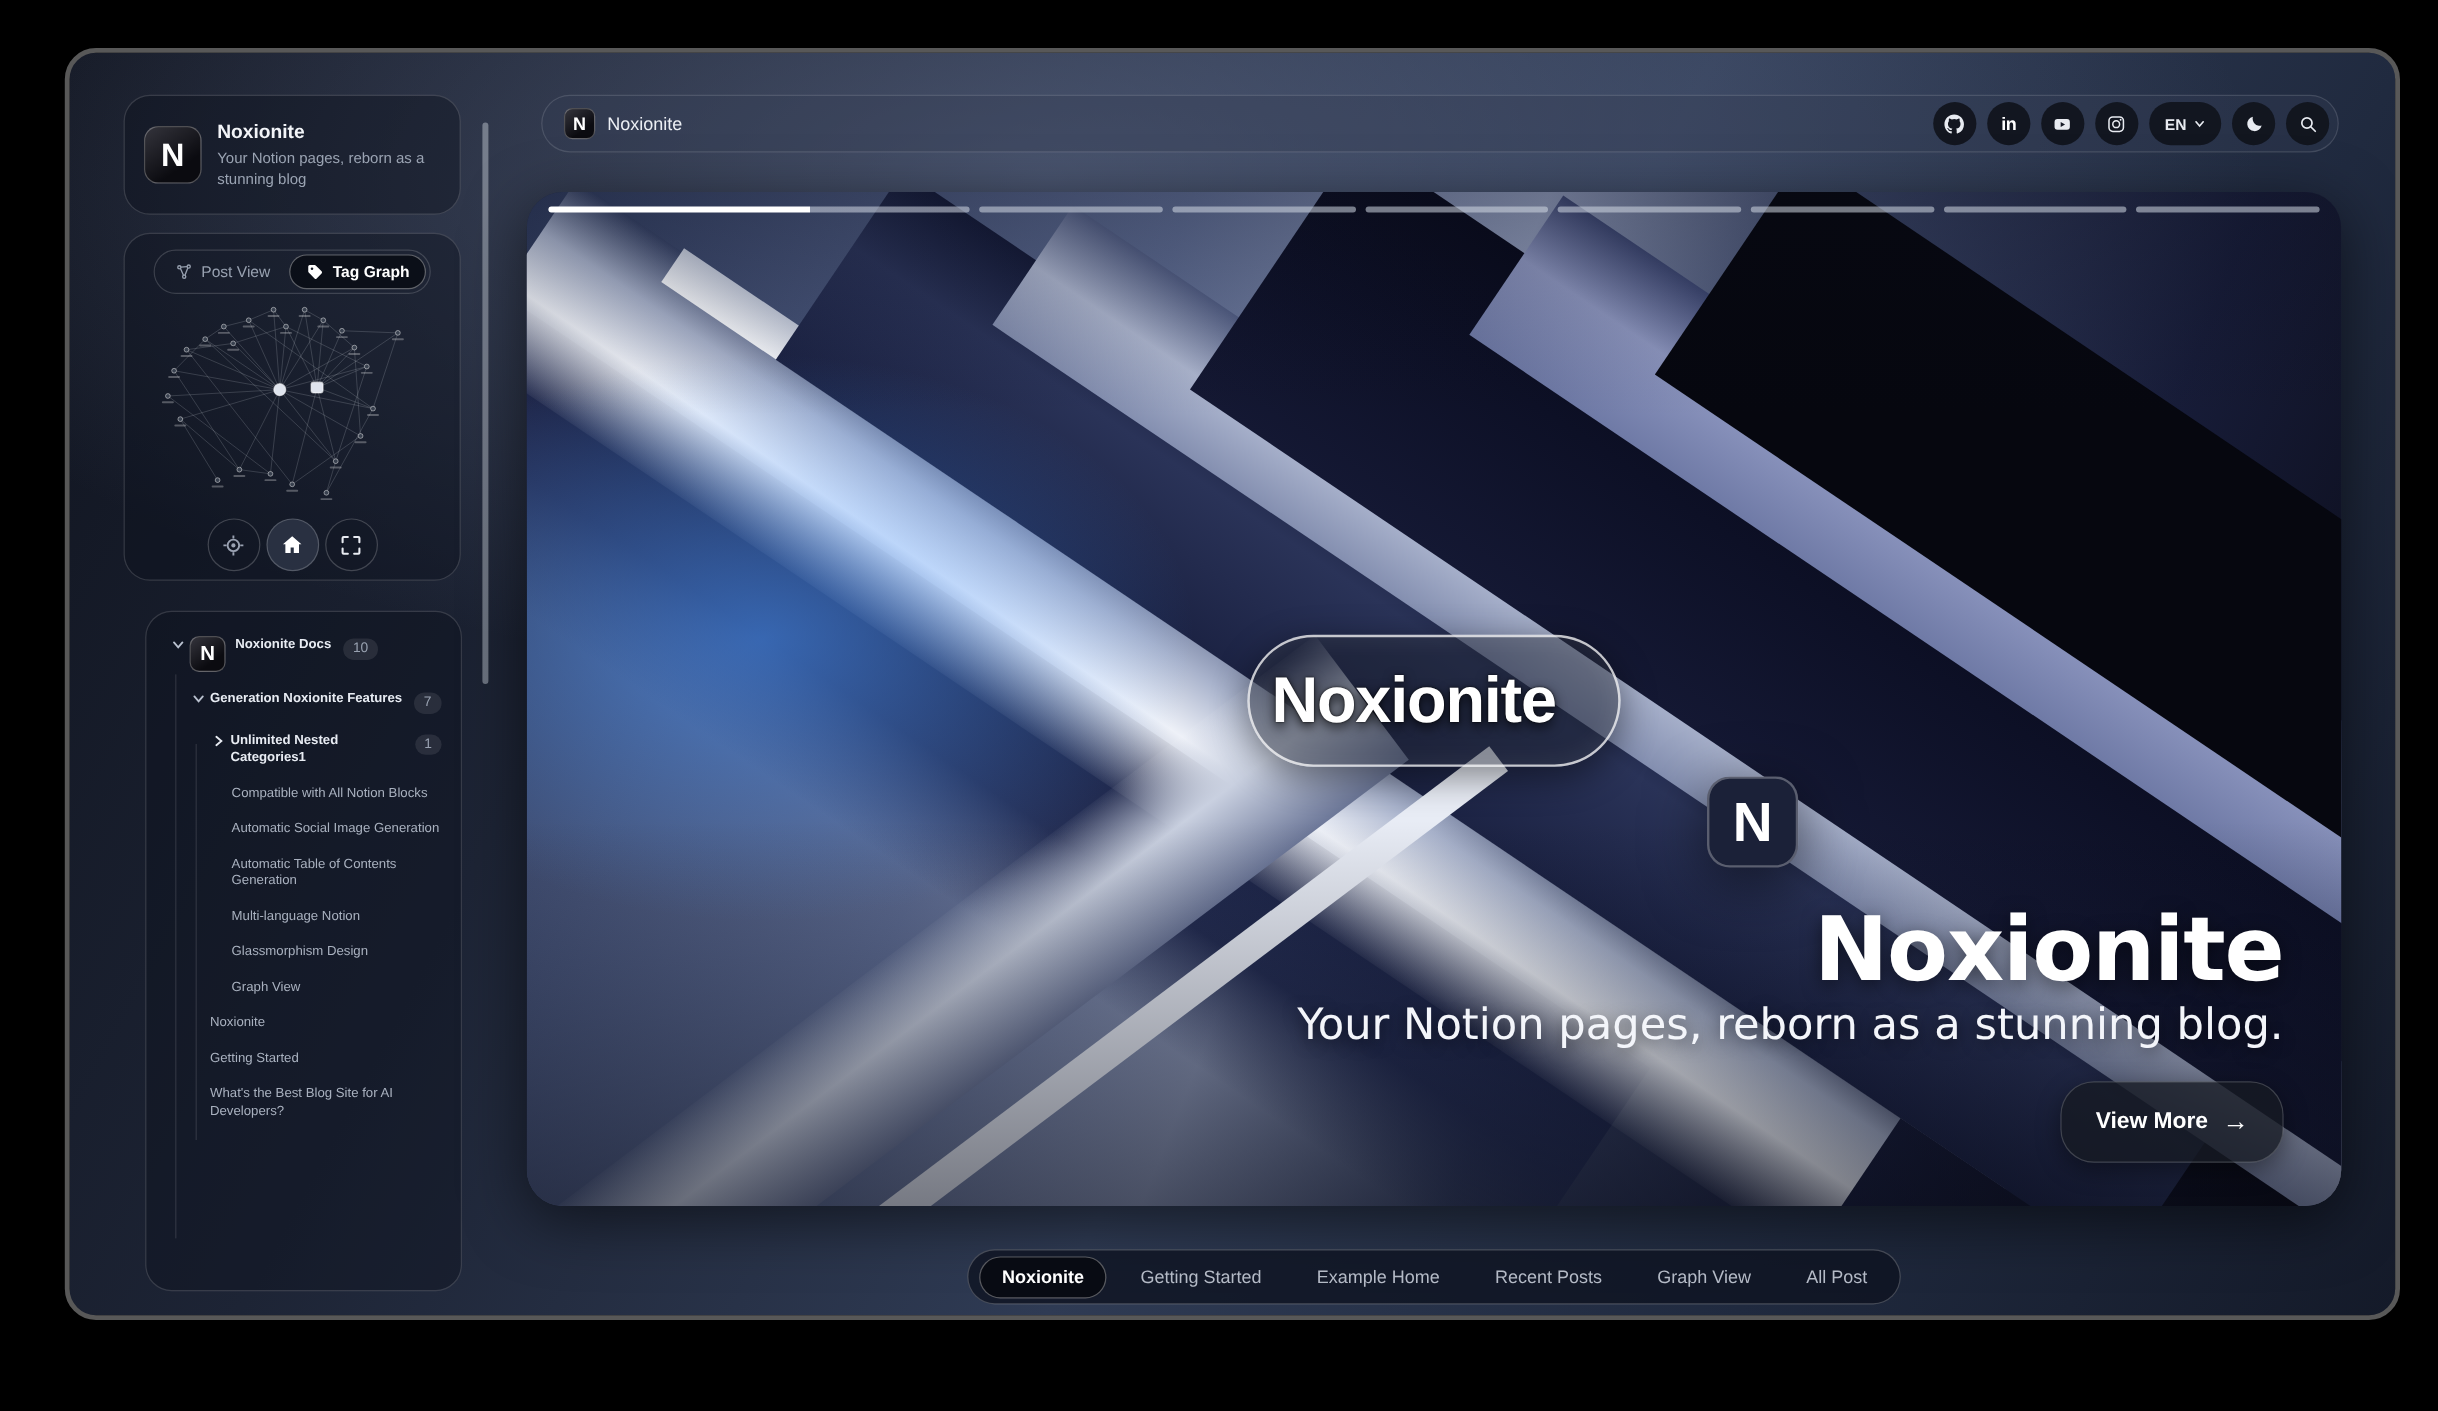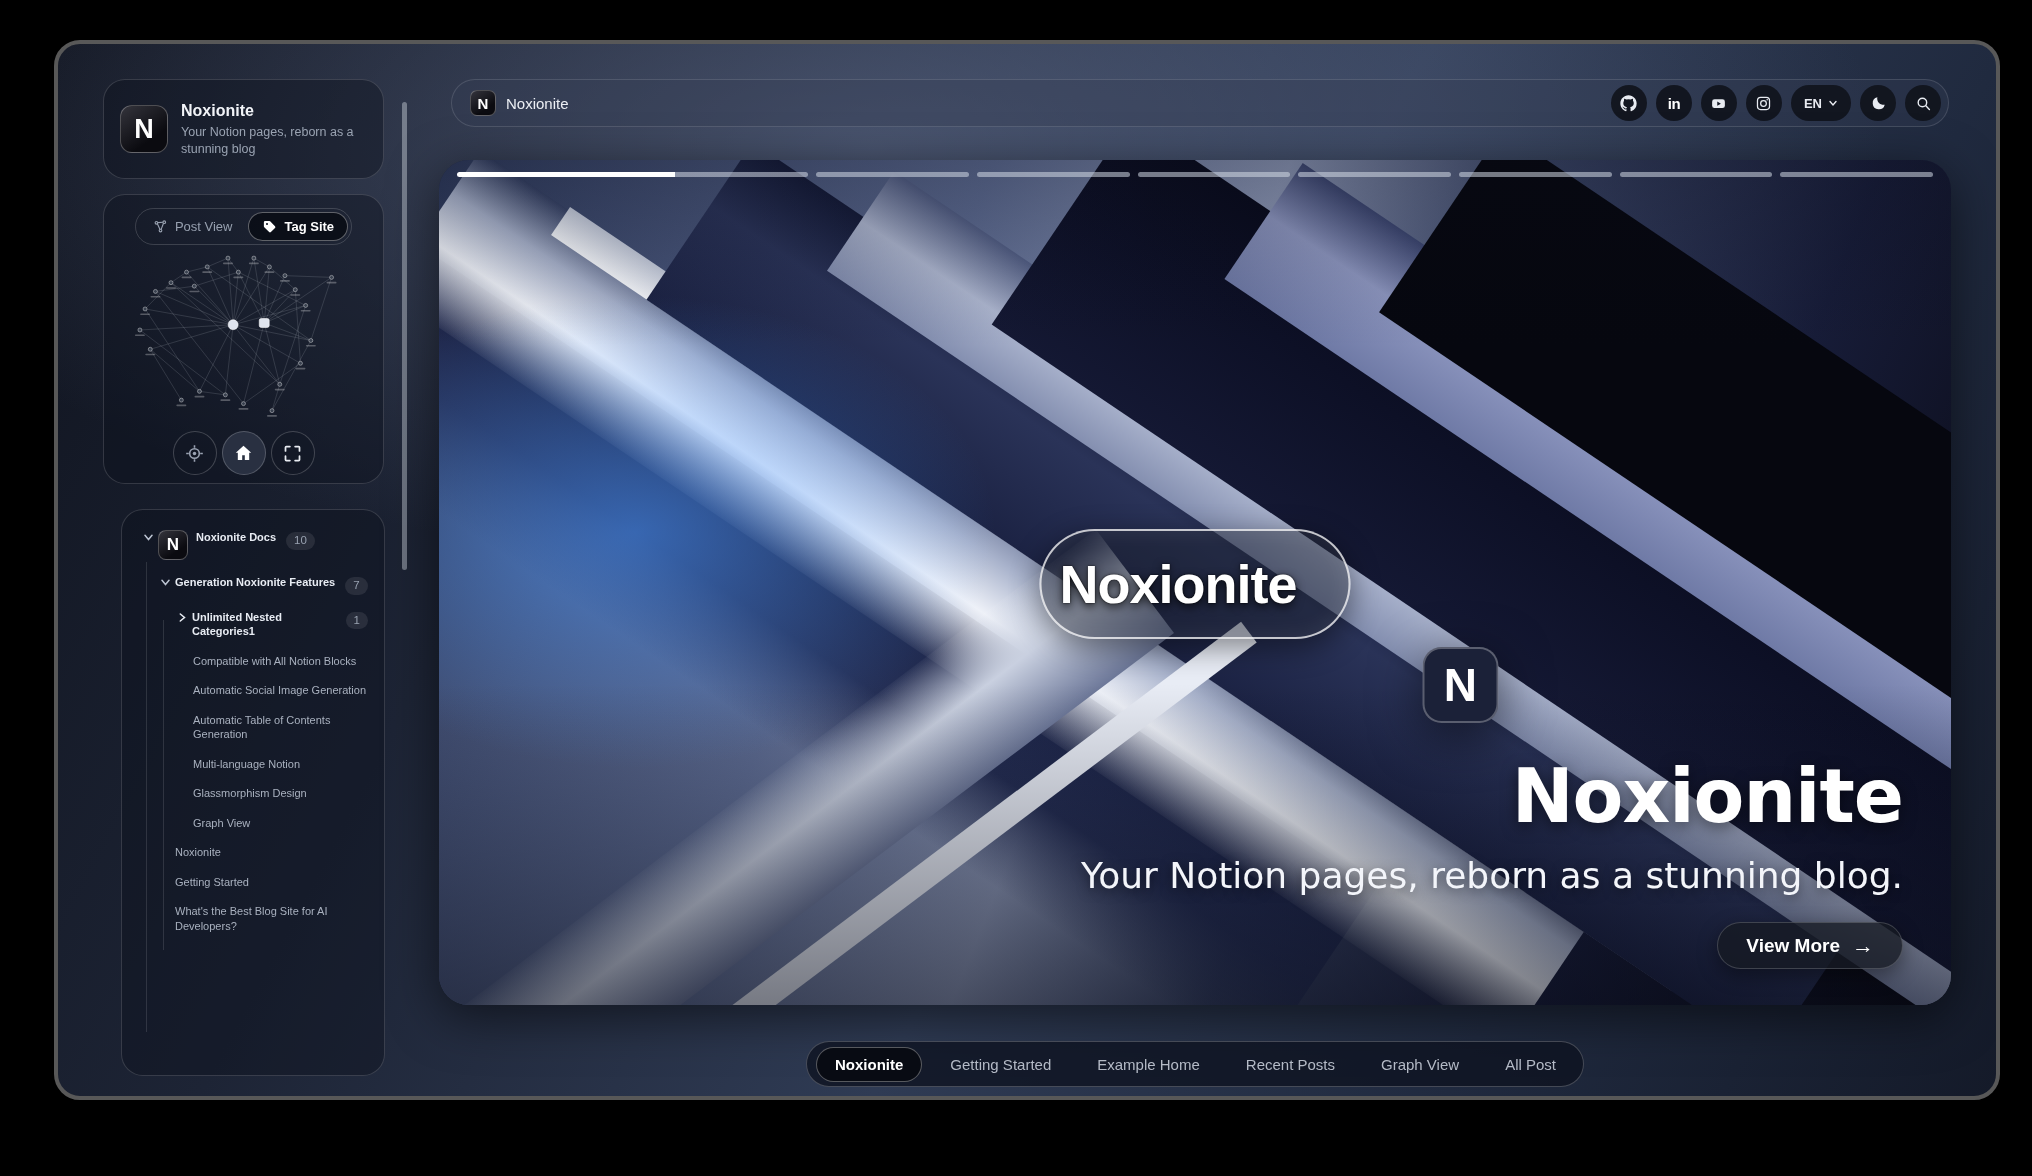--- a/index.html
+++ b/index.html
@@ -86,23 +86,23 @@
   .hero-badge{position:absolute;left:50%;top:369px;transform:translateX(-50%);height:110px;
     display:flex;align-items:center;gap:24px;padding:0 52px 0 18px;border-radius:999px;
     background:rgba(28,32,44,.48);border:2px solid rgba(255,255,255,.75);
     box-shadow:0 8px 30px rgba(0,0,0,.45), inset 0 0 24px rgba(255,255,255,.08);}
   .hero-badge-label{font-size:54px;font-weight:bold;color:#fff;
     text-shadow:0 3px 10px rgba(0,0,0,.8),0 0 2px rgba(0,0,0,.9);letter-spacing:-1px;}
 
   .hero-cta-block{position:absolute;right:48px;bottom:36px;display:flex;flex-direction:column;align-items:flex-end;}
   .hero-title{font-family:"DejaVu Sans",sans-serif;font-size:74px;font-weight:bold;color:#fff;line-height:1.1;
     text-shadow:0 4px 16px rgba(0,0,0,.55);letter-spacing:-1px;}
-  .hero-subtitle{font-family:"DejaVu Sans",sans-serif;font-size:36px;color:#f3f5fa;margin-top:18px;
+  .hero-subtitle{font-family:"DejaVu Sans",sans-serif;font-size:36px;color:#f3f5fa;margin-top:1px;
     text-shadow:0 3px 12px rgba(0,0,0,.5);}
-  .hero-cta{margin-top:26px;display:flex;align-items:center;gap:12px;height:47px;padding:0 28px;border-radius:28px;
+  .hero-cta{margin-top:26px;display:flex;align-items:center;gap:12px;height:68px;padding:0 28px;border-radius:28px;
     background:rgba(22,25,34,.78);border:1px solid rgba(255,255,255,.18);cursor:pointer;
     color:#fff;font-size:19px;font-weight:bold;box-shadow:0 6px 20px rgba(0,0,0,.4);}
   .hero-cta .arr{font-size:22px;font-weight:bold;}
 
   
   .bottom-nav{position:absolute;left:748px;top:997px;width:778px;height:46px;border-radius:26px;
     border:1px solid rgba(255,255,255,.22);background:rgba(14,19,33,.80);
     display:flex;align-items:center;justify-content:space-between;padding:4px 9px;}
   .bn-item{font-size:15px;color:#b4bac6;padding:8px 18px;border-radius:999px;cursor:pointer;white-space:nowrap;}
   .bn-item.active{background:rgba(8,10,17,.92);border:1px solid rgba(255,255,255,.32);color:#fff;font-weight:bold;}
@@ -130,21 +130,21 @@
               <circle cx="12" cy="18.5" r="2.1"></circle>
               <path d="M7 7.5l4 9M16.8 6.8 13 16.6M7.6 5.8l8.3-.7"></path>
             </svg>
             <span>Post View</span>
           </div>
           <div class="vt-btn active">
             <svg viewBox="0 0 24 24">
               <path d="M11.6 3H5a2 2 0 0 0-2 2v6.6c0 .5.2 1 .6 1.4l7.8 7.8a2 2 0 0 0 2.8 0l6.6-6.6a2 2 0 0 0 0-2.8L13 3.6A2 2 0 0 0 11.6 3z" fill="#fff"></path>
               <circle cx="8" cy="8" r="1.7" fill="#151a26"></circle>
             </svg>
-            <span>Tag Site</span>
+            <span>Tag Graph</span>
           </div>
         </div>
       <svg class="graph-wrap" viewBox="0 0 260 176">
           <line x1="119.60000000000001" y1="75.67999999999999" x2="114.4" y2="8.8" stroke="rgba(235,240,250,0.20)" stroke-width="0.7"></line>
           <line x1="119.60000000000001" y1="75.67999999999999" x2="140.4" y2="8.8" stroke="rgba(235,240,250,0.20)" stroke-width="0.7"></line>
           <line x1="119.60000000000001" y1="75.67999999999999" x2="93.6" y2="17.6" stroke="rgba(235,240,250,0.20)" stroke-width="0.7"></line>
           <line x1="119.60000000000001" y1="75.67999999999999" x2="124.8" y2="22.880000000000003" stroke="rgba(235,240,250,0.20)" stroke-width="0.7"></line>
           <line x1="119.60000000000001" y1="75.67999999999999" x2="156" y2="17.6" stroke="rgba(235,240,250,0.20)" stroke-width="0.7"></line>
           <line x1="119.60000000000001" y1="75.67999999999999" x2="72.80000000000001" y2="22.880000000000003" stroke="rgba(235,240,250,0.20)" stroke-width="0.7"></line>
           <line x1="119.60000000000001" y1="75.67999999999999" x2="57.2" y2="33.44" stroke="rgba(235,240,250,0.20)" stroke-width="0.7"></line>

